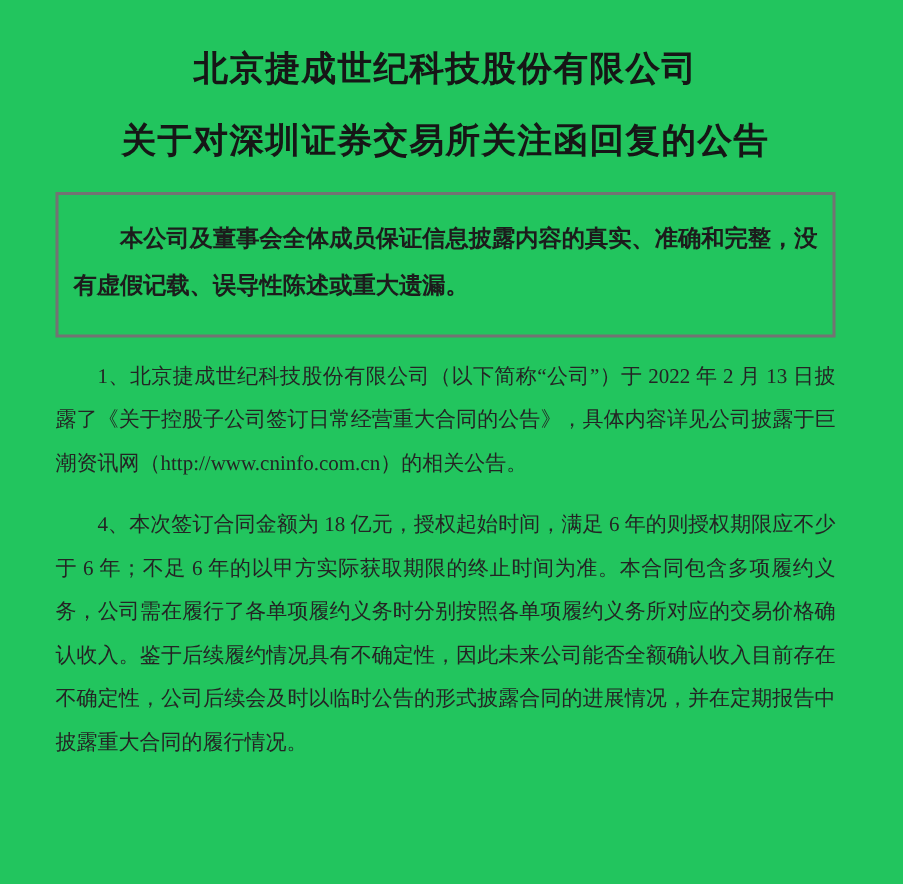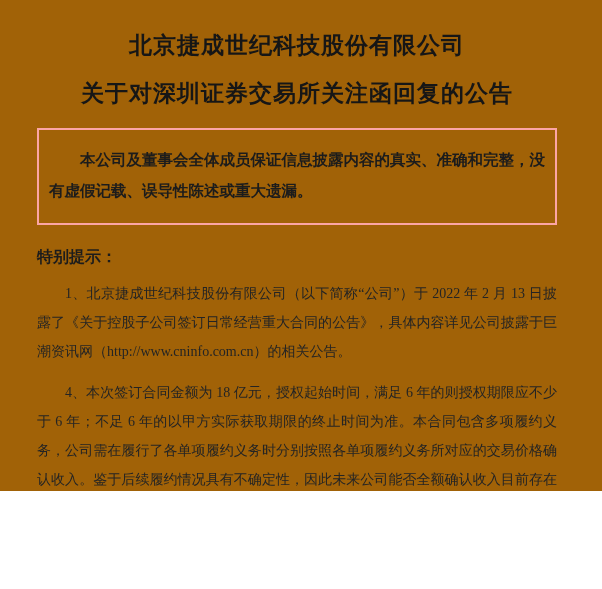--- a/index.html
+++ b/index.html
@@ -3,43 +3,43 @@
 <meta charset="utf-8">
 <style>
   html, body {
     margin: 0;
     padding: 0;
     background: #ffffff;
   }
   .page {
     position: relative;
     width: 602px;
-    height: 491px;
+    height: 589px;
     box-sizing: border-box;
-    background: #a16207;
+    background: #22c55e;
     color: #1f1f1f;
     font-family: "Liberation Serif", "DejaVu Serif", serif;
     padding: 32px 45px 0 37px;
     overflow: hidden;
   }
   .doc-title {
     margin: 0;
     text-align: center;
     font-size: 23px;
     line-height: 28px;
     font-weight: bold;
     letter-spacing: 1px;
     color: #161616;
   }
   .doc-title.second {
     margin-top: 20px;
   }
   .disclaimer-box {
     margin-top: 20px;
-    border: 2px solid #fca5a5;
+    border: 2px solid #737373;
     box-sizing: border-box;
     width: 520px;
     min-height: 97px;
     padding: 14px 10px 12px 10px;
   }
   .disclaimer-box p {
     margin: 0;
     font-size: 15.5px;
     line-height: 31px;
     font-weight: bold;
@@ -69,19 +69,18 @@
 <div class="page">
 
   <h1 class="doc-title">北京捷成世纪科技股份有限公司</h1>
 
   <h2 class="doc-title second">关于对深圳证券交易所关注函回复的公告</h2>
 
   <div class="disclaimer-box">
     <p>本公司及董事会全体成员保证信息披露内容的真实、准确和完整，没有虚假记载、误导性陈述或重大遗漏。</p>
   </div>
 
-  <p class="section-heading">特别提示：</p>
 
   <p class="body-para">1、北京捷成世纪科技股份有限公司（以下简称“公司”）于 2022 年 2 月 13 日披露了《关于控股子公司签订日常经营重大合同的公告》，具体内容详见公司披露于巨潮资讯网（http://www.cninfo.com.cn）的相关公告。</p>
 
   <p class="body-para">4、本次签订合同金额为 18 亿元，授权起始时间，满足 6 年的则授权期限应不少于 6 年；不足 6 年的以甲方实际获取期限的终止时间为准。本合同包含多项履约义务，公司需在履行了各单项履约义务时分别按照各单项履约义务所对应的交易价格确认收入。鉴于后续履约情况具有不确定性，因此未来公司能否全额确认收入目前存在不确定性，公司后续会及时以临时公告的形式披露合同的进展情况，并在定期报告中披露重大合同的履行情况。</p>
 
 </div>
 
 </body></html>

